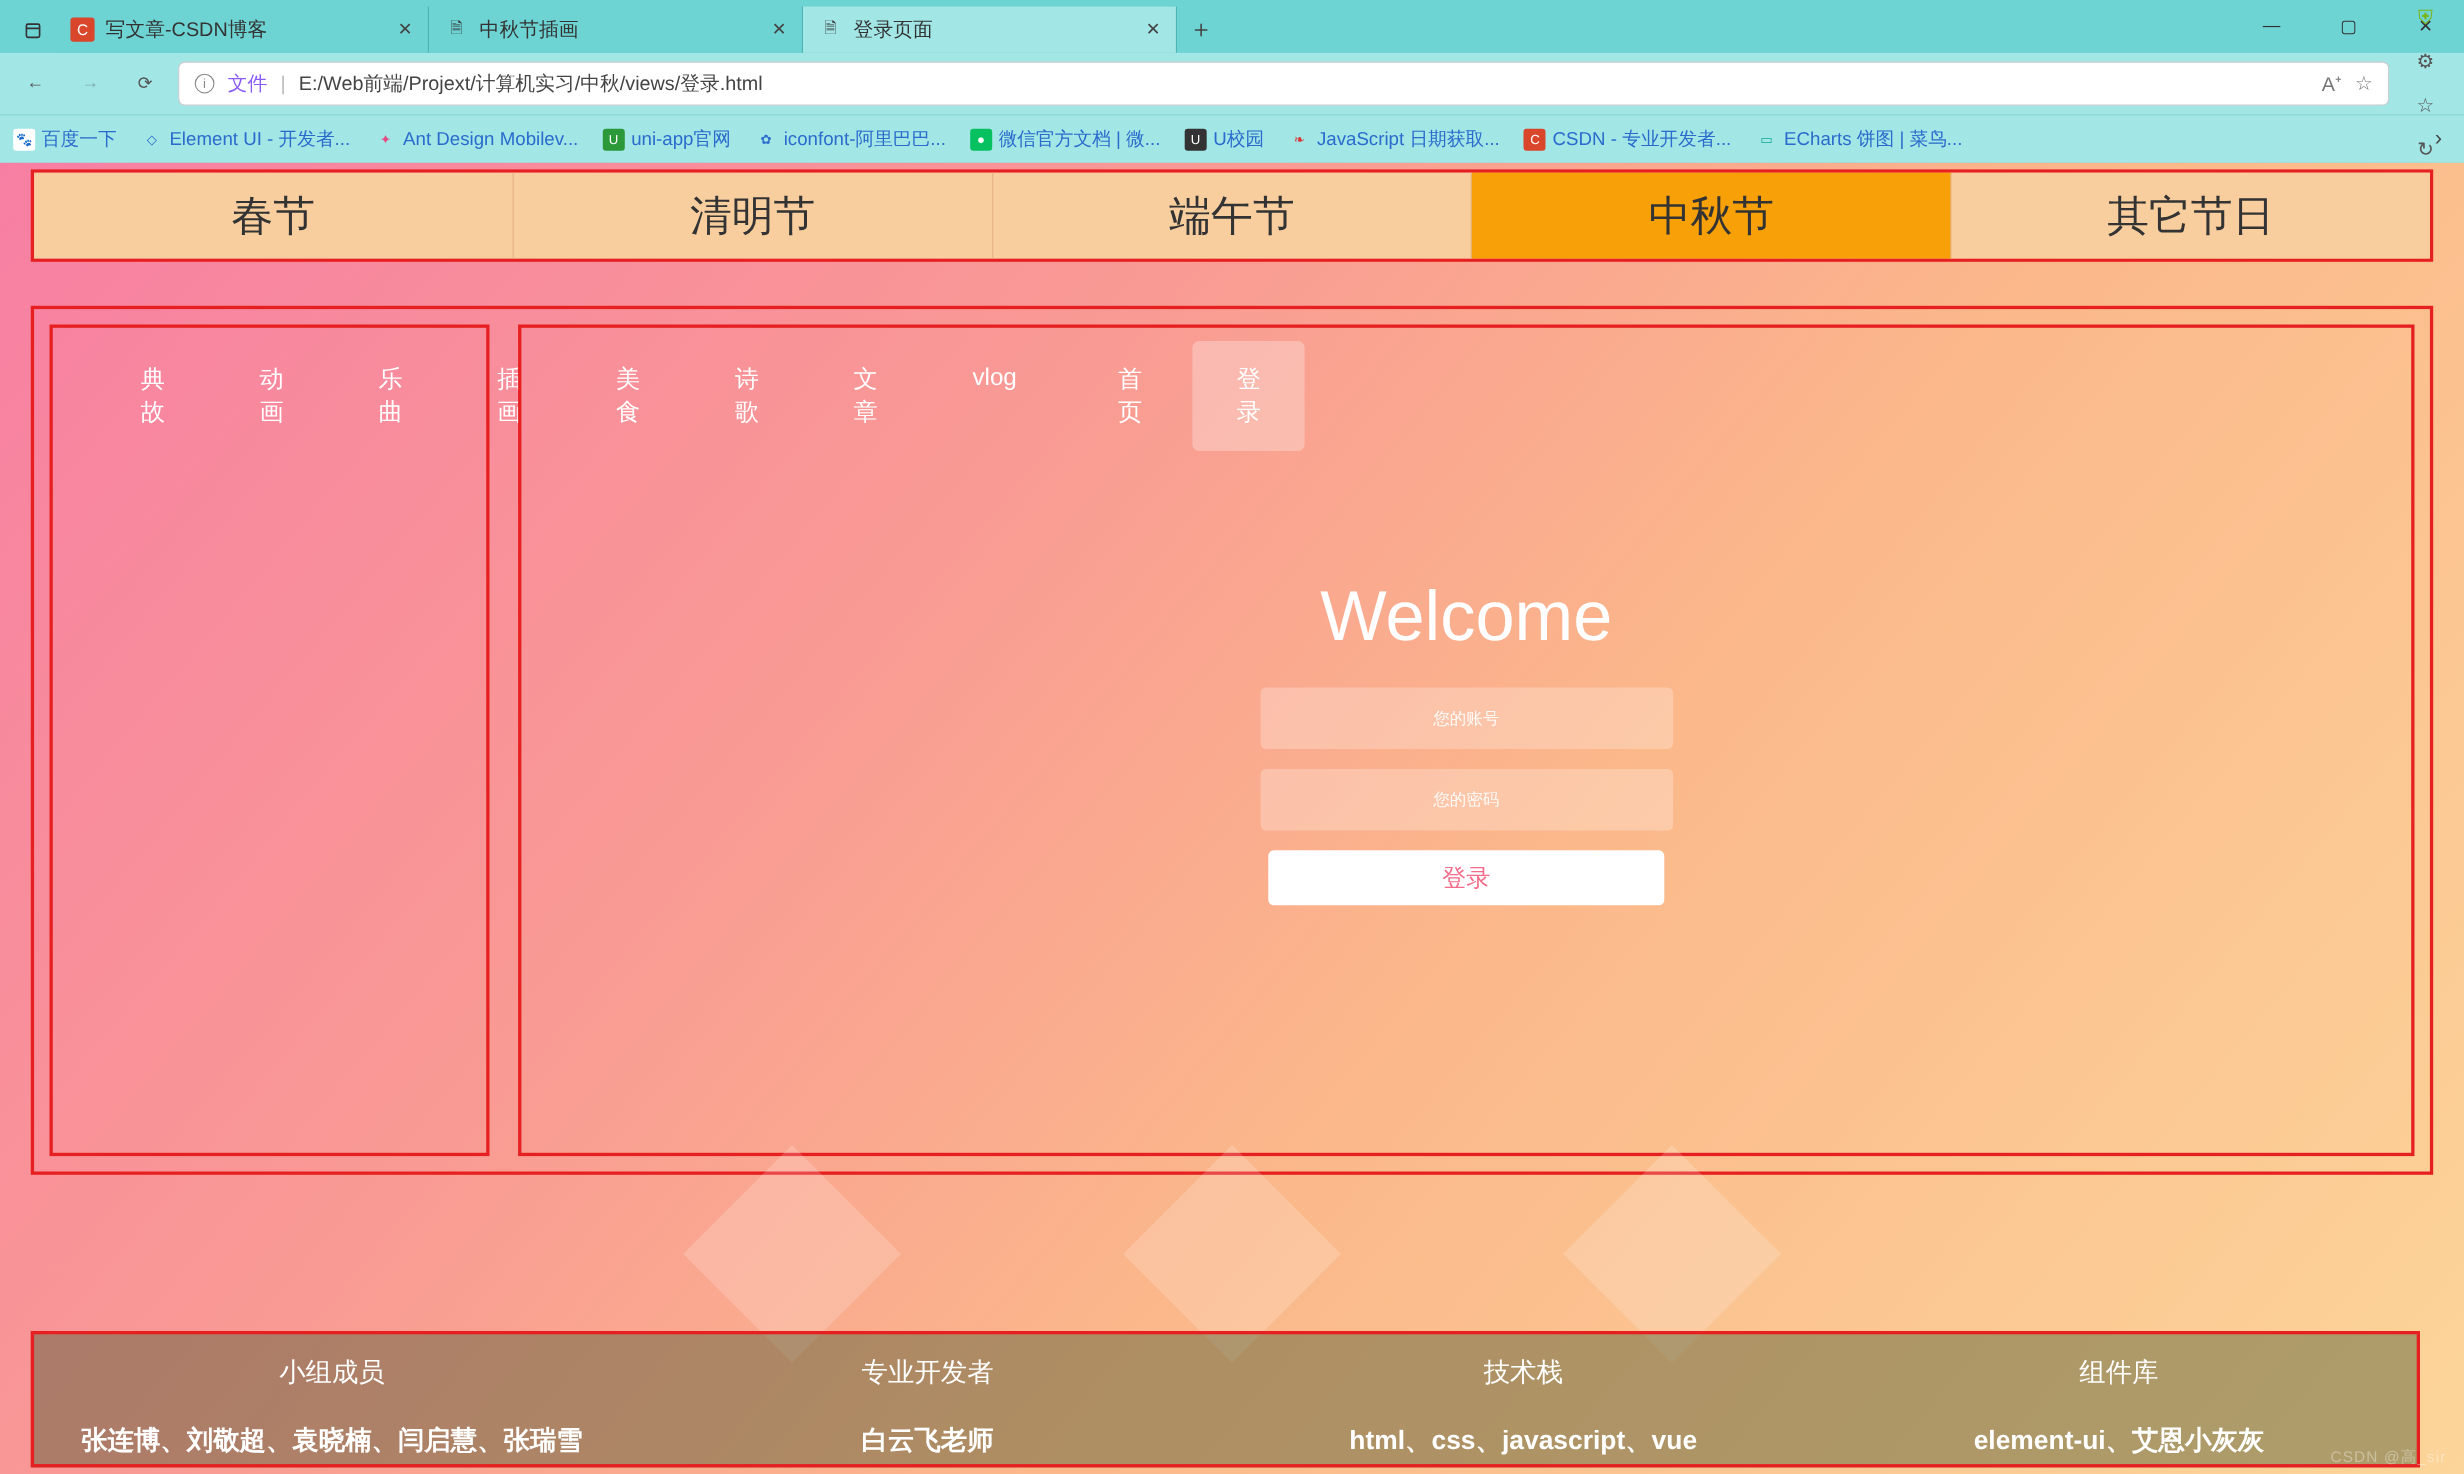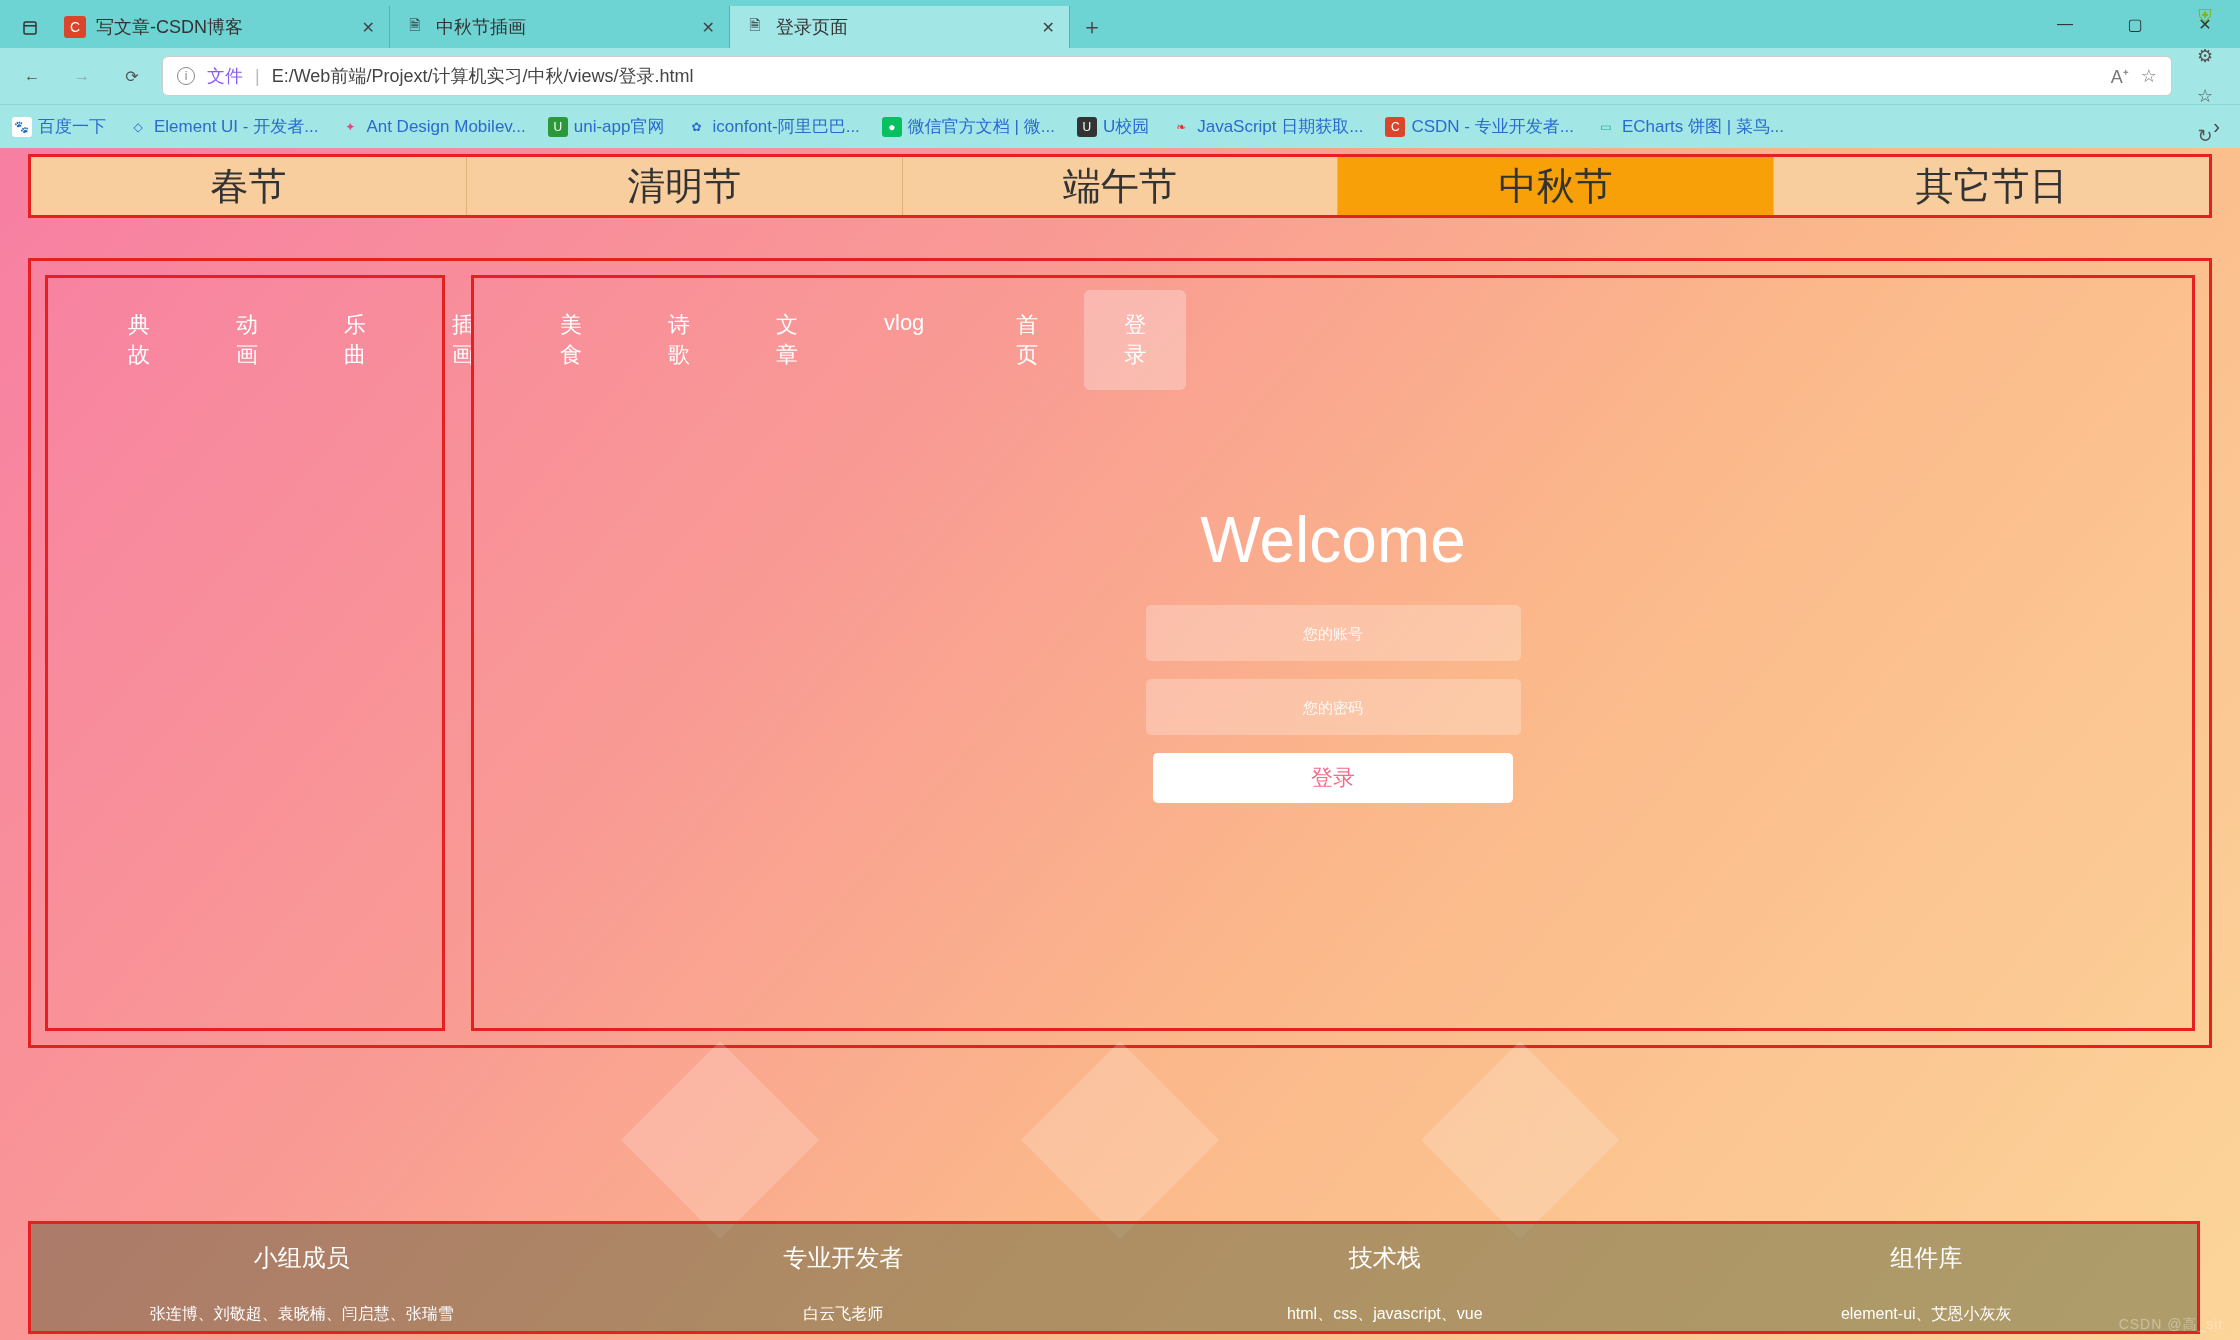--- a/index.html
+++ b/index.html
@@ -30,21 +30,21 @@
 
 .bookmarks { height: 44px; background: #a2e6e6; display: flex; align-items: center; padding: 0 12px; gap: 22px; font-size: 17px; color: #395; border-top:1px solid #8cd6d6; }
 .bookmarks .bm { display:flex; align-items:center; gap:6px; color:#2a6bcc; white-space:nowrap; }
 .bookmarks .bm-icon { width:20px; height:20px; display:inline-flex; align-items:center; justify-content:center; border-radius:3px; font-size:12px; }
 .bookmarks .chev { margin-left:auto; font-size:20px; color:#444; padding-right:8px;}
 
 
 .page { height: calc(1340px - 48px - 56px - 44px); background: linear-gradient(130deg, #f77fa3 0%, #f99a94 35%, #fbb88a 60%, #fcd59a 100%); position: relative; overflow:hidden; }
 
 .top-nav-wrap { border: 3px solid #e62020; margin: 6px 28px 0 28px; }
-.top-nav { display: flex; height: 58px; }
+.top-nav { display: flex; height: 78px; }
 .top-nav .item { flex:1; background:#f8ce9f; color:#333; font-size:38px; display:flex; align-items:center; justify-content:center; border-right:1px solid #e2b27c; }
 .top-nav .item:last-child { border-right:none; }
 .top-nav .item.active { background:#f7a007; }
 
 .body-wrap { border:3px solid #e62020; margin: 40px 28px 0 28px; padding: 14px; height: 790px; display:flex; gap:26px; }
 .sidebar-wrap { border:3px solid #e62020; width:400px; height:100%; padding:12px 40px; }
 .sidebar { display:flex; flex-direction:row; gap:6px; }
 .sidebar .sitem { color:#fff; font-size:22px; padding:20px 40px; border-radius:6px; }
 .sidebar .sitem.active { background:rgba(255,255,255,0.28); }
 .sidebar .gap { height:60px; }
@@ -57,21 +57,21 @@
 .login-box .login-btn { width:360px; height:50px; margin:0 auto; background:#fff; border:none; border-radius:5px; color:#f26d8a; font-size:22px; cursor:pointer; }
 
 .diamonds { position:absolute; bottom:90px; left:0; right:0; height:180px; display:flex; justify-content:center; gap:260px; }
 .diamonds .d { width:140px; height:140px; background:rgba(255,255,255,0.18); transform:rotate(45deg); }
 
 .footer-wrap { position:absolute; bottom:0; left:0; right:12px; }
 .footer-border { border:3px solid #e62020; margin:0 28px 6px 28px; background:rgba(80,90,50,0.45); padding:18px 0 6px 0; }
 .footer-row { display:flex; }
 .footer-col { flex:1; text-align:center; color:#fff; font-size:24px; }
 .footer-row.headers .footer-col { color:#fff; font-weight:400; padding-bottom:30px;}
-.footer-row.vals .footer-col { font-size:16px; }
+.footer-row.vals .footer-col { font-size:24px;font-weight:bold; }
 
 .watermark { position:absolute; right:16px; bottom:6px; font-size:14px; color:rgba(255,255,255,0.35); letter-spacing:1px;}
 </style>
 </head>
 <body>
 
 <div class="titlebar">
   <div class="tab-sys">
     <svg viewBox="0 0 24 24" fill="none" stroke="#333" stroke-width="2">
         <rect x="4" y="4" width="16" height="16" rx="2"></rect>

